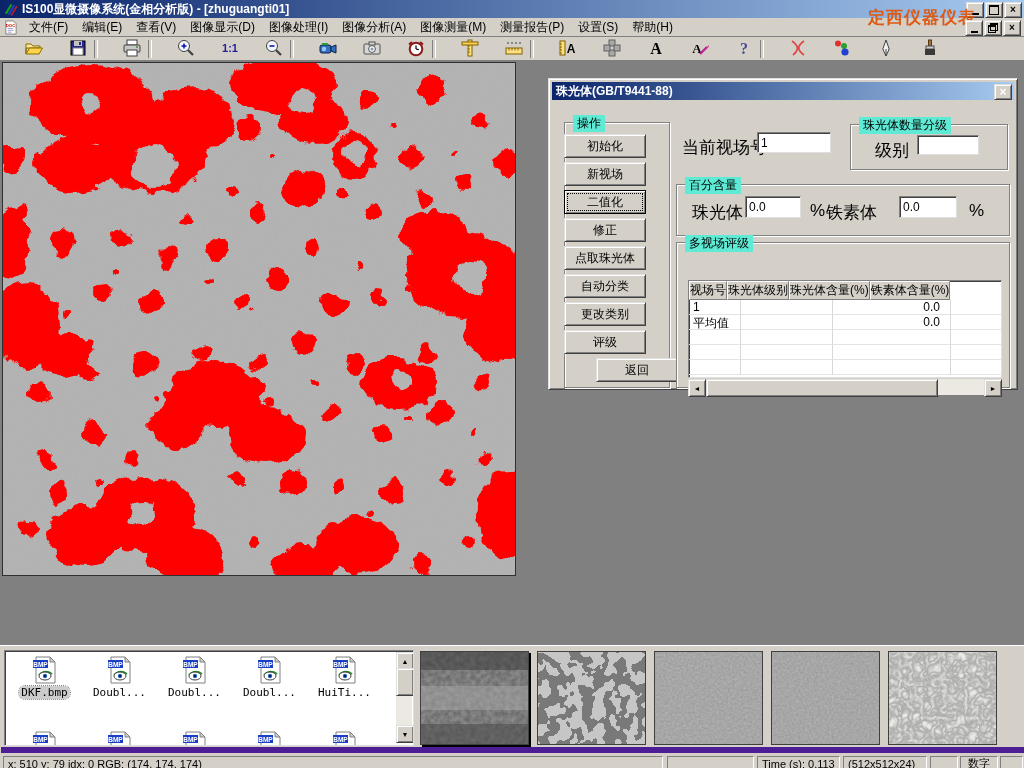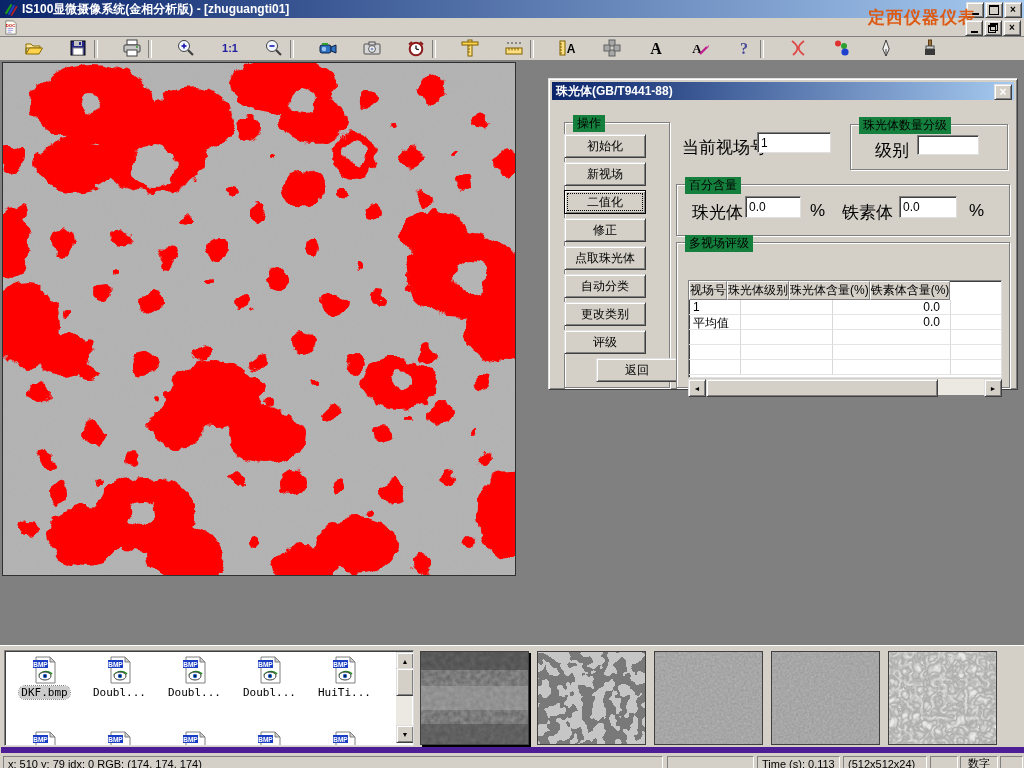--- a/index.html
+++ b/index.html
@@ -49,21 +49,21 @@
   
   .dialog{left:548px;top:17px;width:470px;height:312px;background:#d4d0c8;z-index:20;
           border:1px solid;border-color:#dfdfdf #404040 #404040 #dfdfdf;
           box-shadow:inset 1px 1px 0 #fff, inset -1px -1px 0 #808080;box-sizing:border-box;padding:3px;}
   .dlg-title{height:18px;background:linear-gradient(90deg,#0a246a,#a6caf0);display:flex;align-items:center;
              padding-left:4px;position:relative;}
   .dlg-title span{color:#fff;font-weight:bold;font-size:12px;}
   .dlg-close{position:absolute;right:2px;top:2px;}
   .dlg-body{position:relative;width:100%;height:288px;}
   .grp{position:absolute;background:transparent;}
-  .legend{position:absolute;top:-8px;left:8px;background:#15803d;padding:0 4px;font-size:12px;white-space:nowrap;}
+  .legend{position:absolute;top:-8px;left:8px;background:#5eead4;padding:0 4px;font-size:12px;white-space:nowrap;}
   .op-btn{position:absolute;left:12px;width:82px;height:24px;font-size:12px;
           display:flex;align-items:center;justify-content:center;cursor:default;}
   .op-btn.focused{border-color:#000;outline:1px dotted #000;outline-offset:-4px;}
   .lbl{position:absolute;font-size:17px;white-space:nowrap;}
   .tfield{position:absolute;font-size:12px;padding:2px 3px;box-sizing:border-box;
           font-family:"Liberation Sans","DejaVu Sans",sans-serif;}
   input.tfield{outline:none;}
 
   
   .gtable{position:absolute;left:136px;top:180px;width:314px;height:98px;background:#fff;
@@ -137,20 +137,33 @@
   </div>
 </div>
 <div class="abs watermark">定西仪器仪表</div>
 
 <div class="abs menubar">
   <svg width="15" height="15" viewBox="0 0 16 16" style="margin-right:4px">
     <path d="M3 1 h8 l3 3 v11 H3 z" fill="#fffff4" stroke="#808080"></path>
     <text x="8" y="7" font-size="4.5" fill="#c00000" text-anchor="middle" font-weight="bold" font-family="Liberation Sans,sans-serif">DOC</text>
     <path d="M5 9 h6 M5 11 h6 M5 13 h4" stroke="#9090e0" stroke-width="0.9"></path>
   </svg>
+  <div style="display:flex">
+
+  <span class="menu-item">文件(F)</span>
+      <span class="menu-item">编辑(E)</span>
+      <span class="menu-item">查看(V)</span>
+      <span class="menu-item">图像显示(D)</span>
+      <span class="menu-item">图像处理(I)</span>
+      <span class="menu-item">图像分析(A)</span>
+      <span class="menu-item">图像测量(M)</span>
+      <span class="menu-item">测量报告(P)</span>
+      <span class="menu-item">设置(S)</span>
+      <span class="menu-item">帮助(H)</span>
+    </div>
 </div>
 <div class="mdibtns">
   <div class="wbtn">
       <div class="g-min"></div>
     </div>
   <div class="wbtn">
       <div class="g-rest2"></div>
       <div class="g-rest"></div>
     </div>
   <div class="wbtn">
@@ -476,21 +489,21 @@
         <span class="legend">珠光体数量分级</span>
         <span class="lbl" style="left:24px;top:14px;">级别</span>
         <input class="tfield sunken" style="left: 66px; top: 10px; width: 62px; height: 20px;" value="">
       </div>
 
       <div class="grp etched" style="left:124px;top:84px;width:332px;height:50px;">
         <span class="legend">百分含量</span>
         <span class="lbl" style="left:15px;top:16px;">珠光体</span>
         <input class="tfield sunken" style="left: 68px; top: 11px; width: 56px; height: 22px;" value="0.0">
         <span class="lbl" style="left:133px;top:16px;">%</span>
-        <span class="lbl" style="left:165px;top:16px;">铁素体</span>
+        <span class="lbl" style="left:149px;top:16px;">铁素体</span>
         <input class="tfield sunken" style="left: 222px; top: 11px; width: 58px; height: 22px;" value="0.0">
         <span class="lbl" style="left:292px;top:16px;">%</span>
       </div>
 
       <div class="grp etched" style="left:124px;top:142px;width:332px;height:144px;">
         <span class="legend">多视场评级</span>
       </div>
       <div class="gtable">
         <div class="thead">
 

